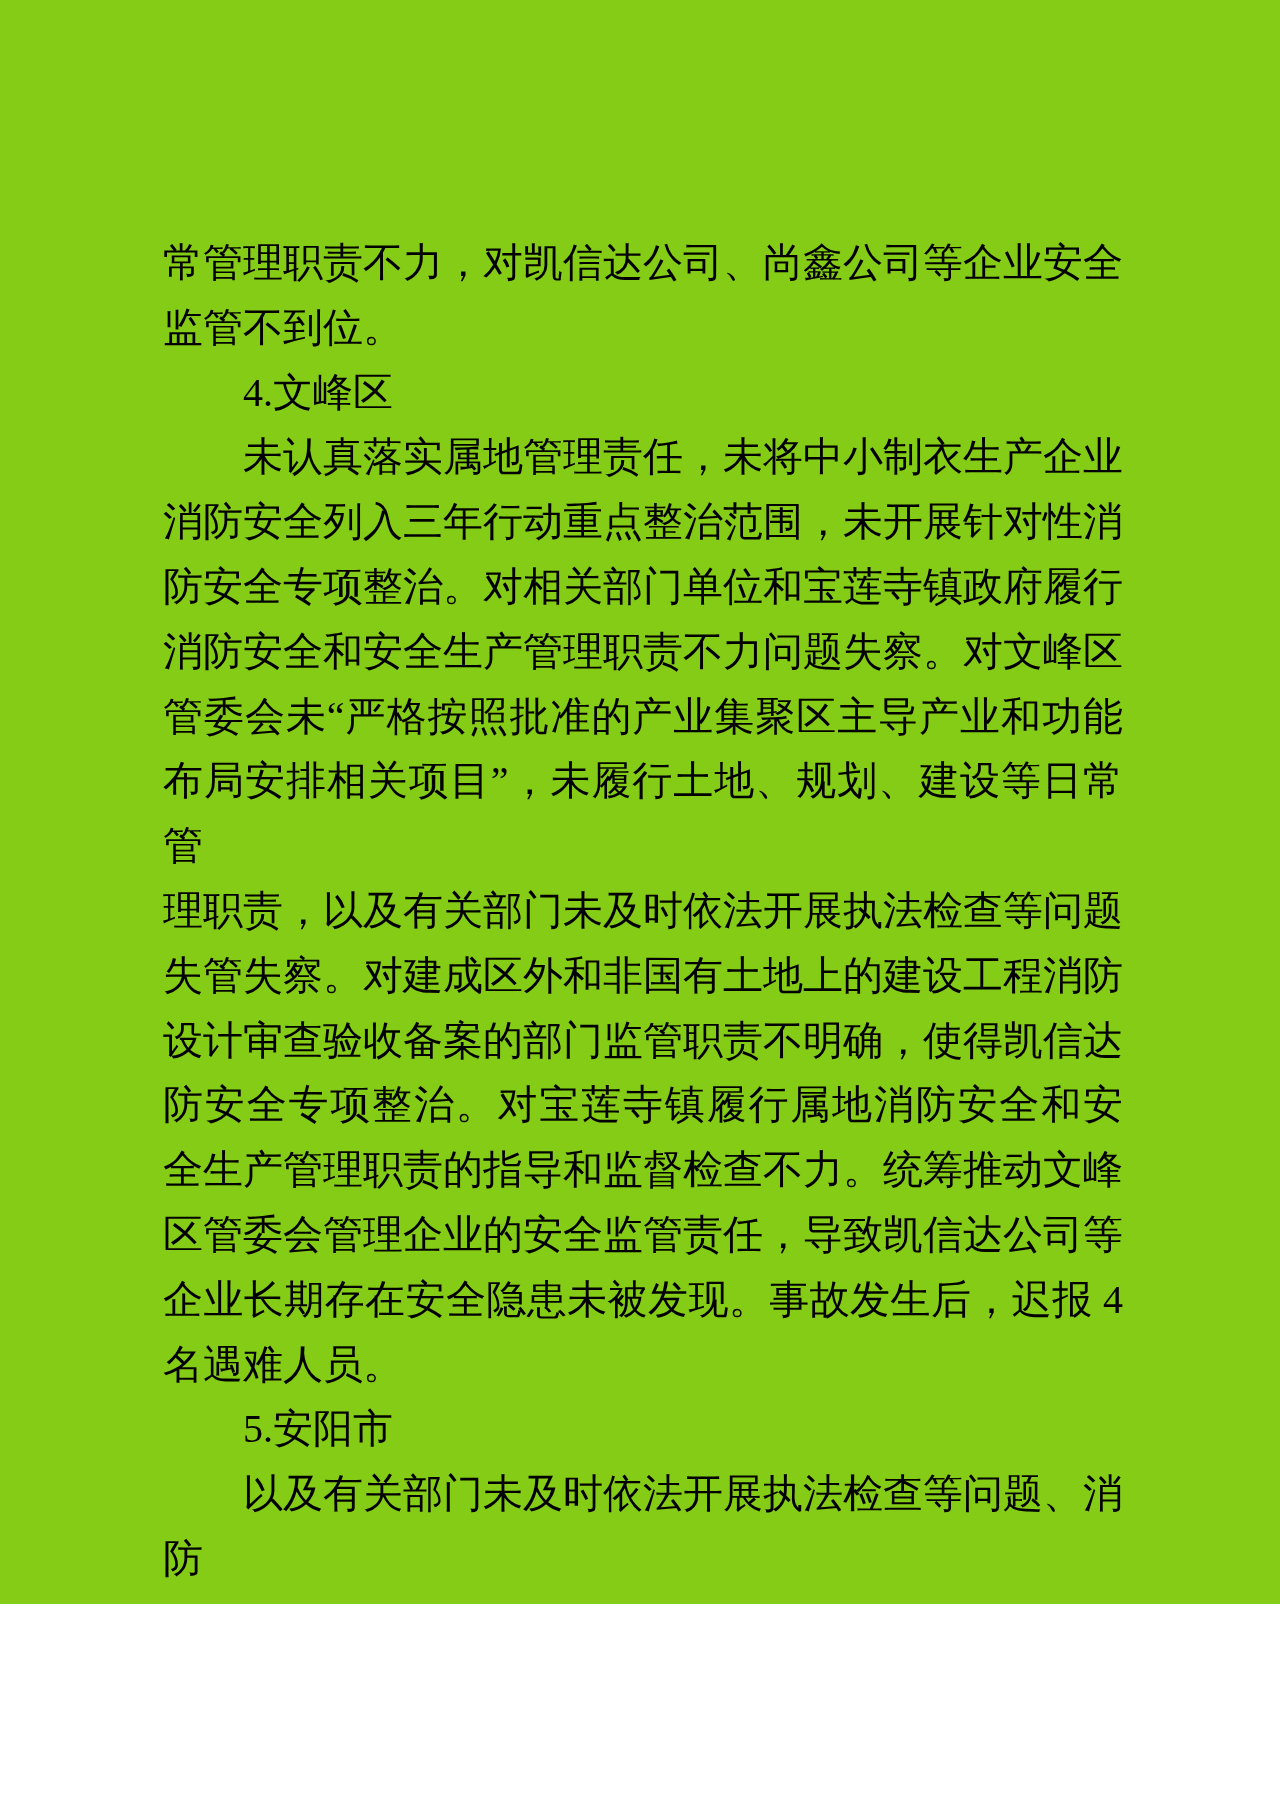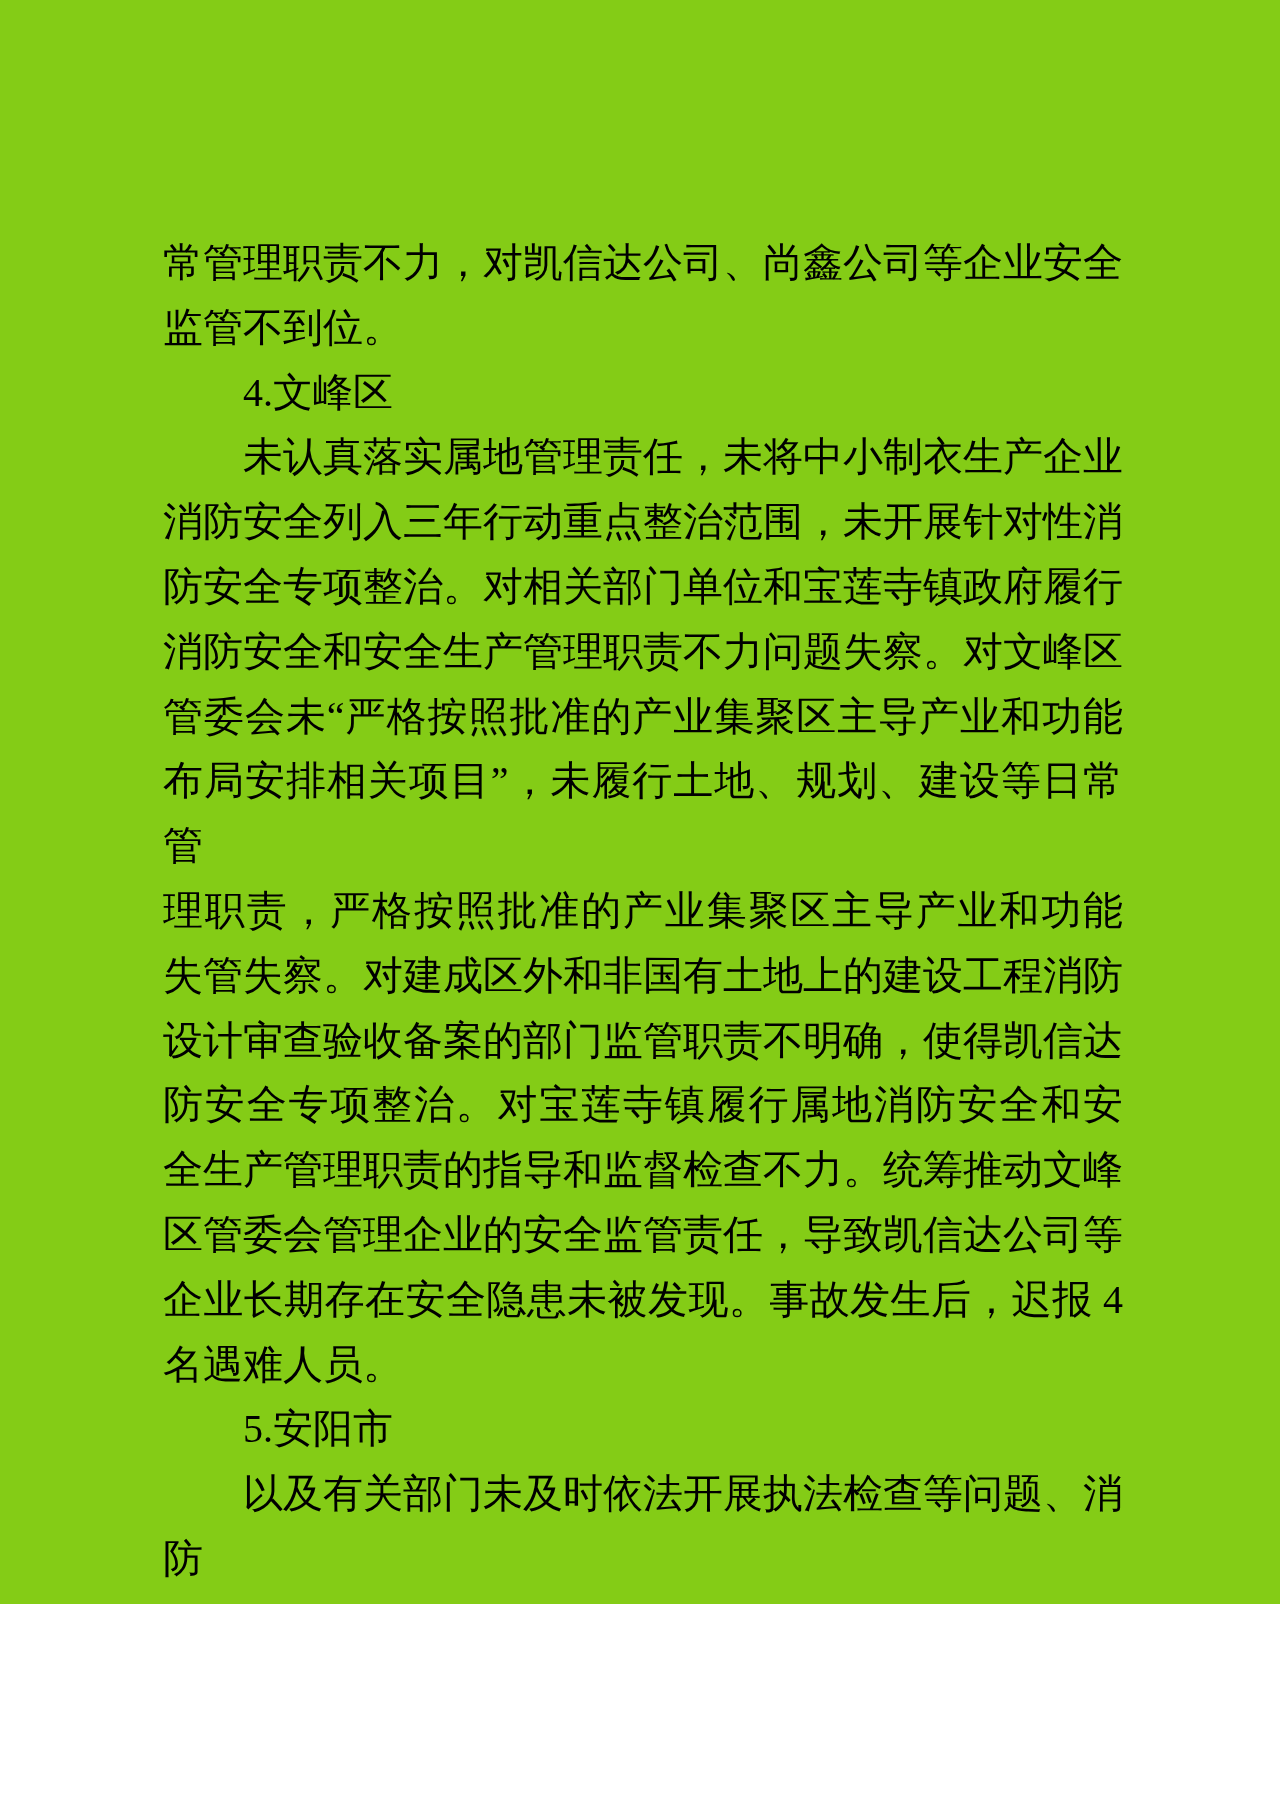--- a/index.html
+++ b/index.html
@@ -65,21 +65,21 @@
       <div class="para">
         <div class="line last indent">4.文峰区</div>
       </div>
       <div class="para">
         <div class="line indent">未认真落实属地管理责任，未将中小制衣生产企业</div>
         <div class="line">消防安全列入三年行动重点整治范围，未开展针对性消</div>
         <div class="line">防安全专项整治。对相关部门单位和宝莲寺镇政府履行</div>
         <div class="line">消防安全和安全生产管理职责不力问题失察。对文峰区</div>
         <div class="line">管委会未“严格按照批准的产业集聚区主导产业和功能</div>
         <div class="line">布局安排相关项目”，未履行土地、规划、建设等日常管</div>
-        <div class="line">理职责，严格按照批准的产业集聚区主导产业和功能</div>
+        <div class="line">理职责，以及有关部门未及时依法开展执法检查等问题</div>
         <div class="line">失管失察。对建成区外和非国有土地上的建设工程消防</div>
         <div class="line">设计审查验收备案的部门监管职责不明确，使得凯信达</div>
         <div class="line">防安全专项整治。对宝莲寺镇履行属地消防安全和安</div>
         <div class="line">全生产管理职责的指导和监督检查不力。统筹推动文峰</div>
         <div class="line">区管委会管理企业的安全监管责任，导致凯信达公司等</div>
         <div class="line">企业长期存在安全隐患未被发现。事故发生后，迟报 4</div>
         <div class="line last">名遇难人员。</div>
       </div>
       <div class="para">
         <div class="line last indent">5.安阳市</div>

